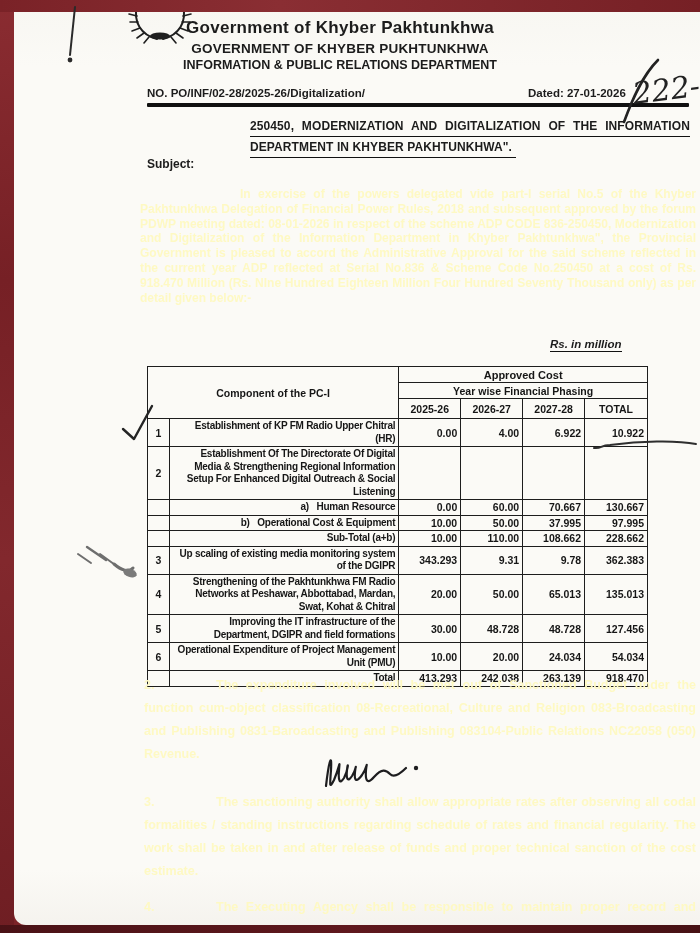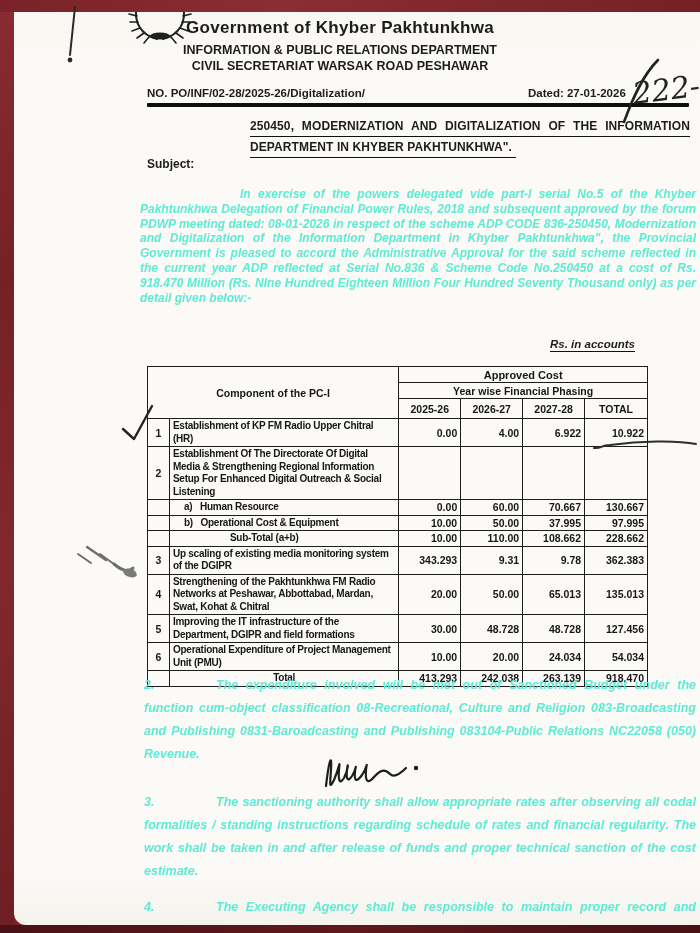--- a/index.html
+++ b/index.html
@@ -53,35 +53,35 @@
   .ref-no{left:147px;top:87px;font-size:11.5px;font-weight:700;}
   .ref-date{left:528px;top:87px;font-size:11.5px;font-weight:700;}
   .head-rule{left:147px;top:103px;width:542px;height:4px;background:#101010;border-radius:1px;}
 
   .subject-label{left:147px;top:121px;font-size:12px;font-weight:700;margin-top:36px;}
   .subject-block{left:250px;top:119px;width:440px;font-size:12px;font-weight:800;line-height:15px;}
   .subject-line{display:block;border-bottom:1.6px solid #111;padding-bottom:2px;margin-bottom:3px;
     text-align:justify;text-align-last:justify;letter-spacing:.1px;}
   .subject-line.last{display:inline-block;text-align:left;text-align-last:left;padding-right:4px;}
 
-  .para{color:#5eead4;font-style:italic;}
+  .para{color:#fef9c3;}
   .para1{left:140px;top:187px;width:556px;font-size:12px;line-height:14.8px;font-weight:600;
     text-align:justify;text-indent:100px;}
   .para1 b{font-weight:800;}
 
   .unit-note{left:550px;top:338px;font-size:11.5px;font-weight:800;font-style:italic;
     border-bottom:1.6px solid #111;padding-bottom:1px;}
 
   
   .cost-table{left:147px;top:366px;}
   table{border-collapse:collapse;width:501px;background:transparent;}
   td{border:1.4px solid #1d1d1d;font-size:10.5px;font-weight:700;color:#161616;
      padding:1px 3px;vertical-align:middle;}
   td.center{text-align:center;}
-  td.comp{font-weight:600;letter-spacing:-.25px;font-size:10px;line-height:12.5px;}
+  td.comp{font-weight:600;letter-spacing:-.25px;font-size:10px;line-height:12.5px;text-align:right;}
   td.comp.sub{padding-left:14px;white-space:pre-wrap;}
   td.val{text-align:right;font-size:10.5px;}
   td.hdr{text-align:center;font-size:10.5px;}
   tr.hrow td{height:16px;}
   tr.yearrow td{height:20px;}
   td.total-col{font-weight:800;}
   tr.bold-row td{font-weight:800;}
 
   
   .paran{width:552px;font-size:12.5px;line-height:23px;font-weight:600;text-align:justify;}
@@ -122,39 +122,39 @@
           <line x1="52" y1="26" x2="60" y2="29"></line>
         <line x1="48" y1="31" x2="55" y2="36"></line>
           <line x1="43" y1="35" x2="48" y2="41"></line>
       </g>
       <ellipse cx="32" cy="34" rx="10" ry="3.6" fill="#1f1f1f"></ellipse>
     </svg>
   </div>
 
   <div class="abs letterhead">
     <div class="lh0">Government of Khyber Pakhtunkhwa</div>
+    <div class="lh1">GOVERNMENT OF KHYBER PUKHTUNKHWA</div>
     <div class="lh2">INFORMATION &amp; PUBLIC RELATIONS DEPARTMENT</div>
-    <div class="lh3">CIVIL SECRETARIAT WARSAK ROAD PESHAWAR</div>
   </div>
 
   <div class="abs ref-no">NO. PO/INF/02-28/2025-26/Digitalization/</div>
   <div class="abs ref-date">Dated: 27-01-2026</div>
   <div class="abs head-rule"></div>
 
   <div class="abs subject-label">Subject:</div>
   <div class="abs subject-block">
     <span class="subject-line">250450, MODERNIZATION AND DIGITALIZATION OF THE INFORMATION</span>
     <span class="subject-line last">DEPARTMENT IN KHYBER PAKHTUNKHWA".</span>
   </div>
 
   <div class="abs para para1">
     <span>In exercise of the powers delegated vide part-I serial No.5 of the Khyber Pakhtunkhwa Delegation of Financial Power Rules, 2018 and subsequent approved by the forum PDWP meeting dated: 08-01-2026 in respect of the scheme ADP CODE 836-250450, Modernization and Digitalization of the Information Department in Khyber Pakhtunkhwa", the Provincial Government is pleased to accord the Administrative Approval for the said scheme reflected in the current year ADP reflected at Serial No.836 &amp; Scheme Code No.250450 at a cost of </span><b>Rs. 918.470 Million (Rs. NIne Hundred Eighteen Million Four Hundred Seventy Thousand only)</b><span> as per detail given below:-</span>
   </div>
 
-  <div class="abs unit-note">Rs. in accounts</div>
+  <div class="abs unit-note">Rs. in million</div>
 
   <div class="abs cost-table">
     <table>
       <colgroup>
         <col style="width:22px">
           <col style="width:230px">
         <col style="width:62px">
           <col style="width:62px">
           <col style="width:62px">
           <col style="width:63px">

